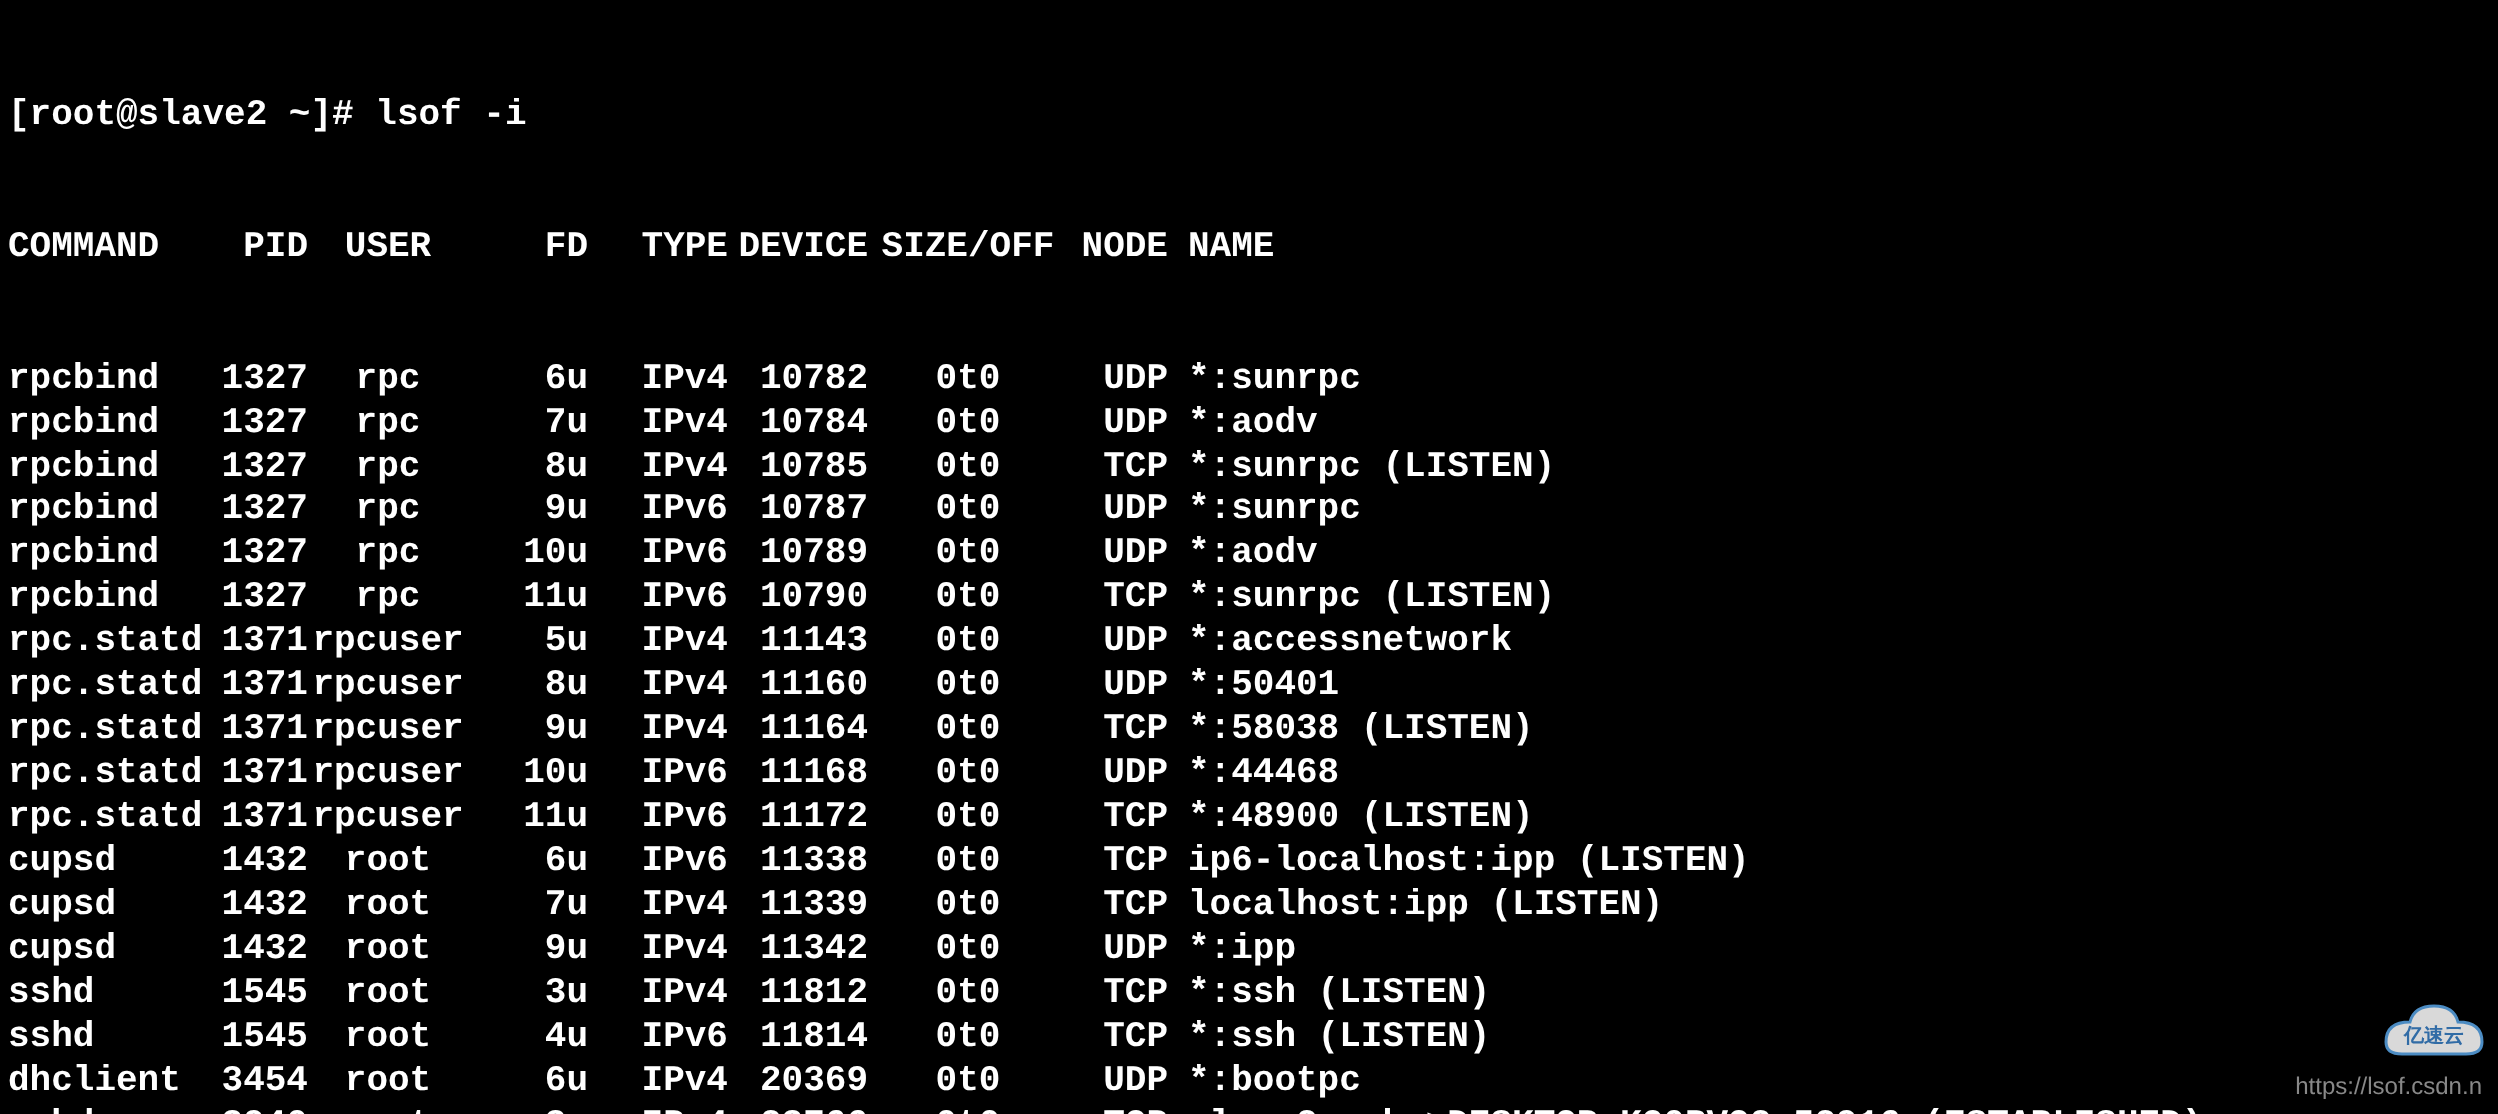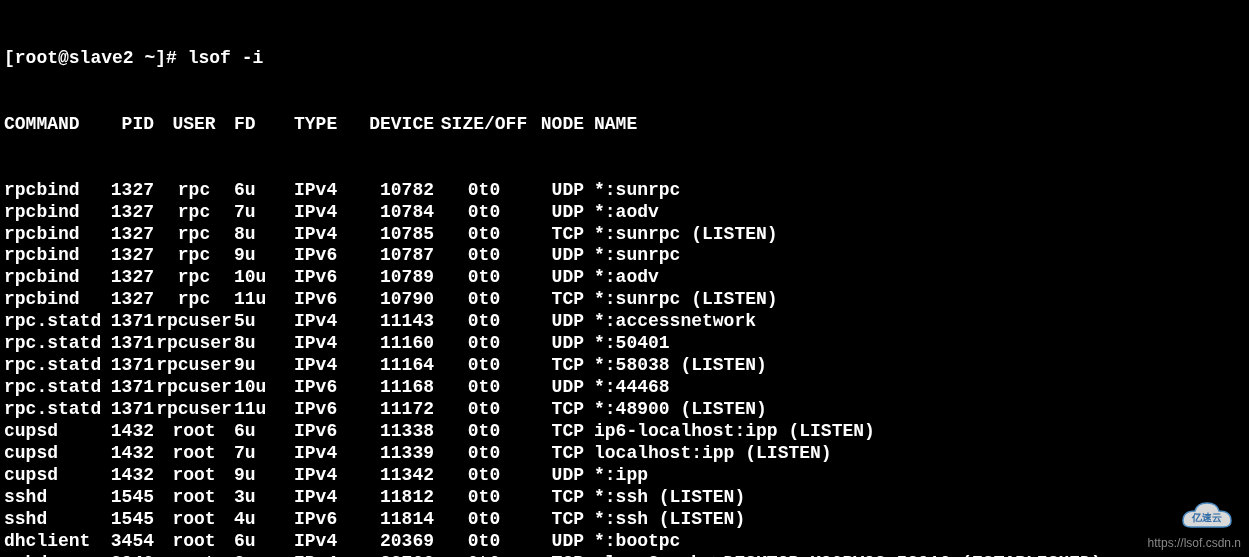--- a/index.html
+++ b/index.html
@@ -26,29 +26,29 @@
     .prompt-line {
       display: flex;
       align-items: center;
     }
     .row {
       display: flex;
     }
     .c-command { width: 100px; }
     .c-pid { width: 50px; text-align: right; }
     .c-user { width: 80px; text-align: center; }
-    .c-fd { width: 60px; }
-    .c-type { width: 70px; }
+    .c-fd { width: 60px; text-align: right; }
+    .c-type { width: 70px; text-align: right; }
     .c-device { width: 70px; text-align: right; }
     .c-sizeoff { width: 100px; text-align: center; }
     .c-node { width: 50px; text-align: right; }
     .c-name { padding-left: 10px; }
     .watermark-img {
       position: absolute;
-      right: 10px;
+      right: 0;
       bottom: 28px;
       width: 64px;
       height: 32px;
       opacity: 0.85;
     }
     .watermark-img svg {
       filter: drop-shadow(0 1px 1px rgba(0,0,0,0.3));
     }
     .watermark-text {
       position: absolute;

